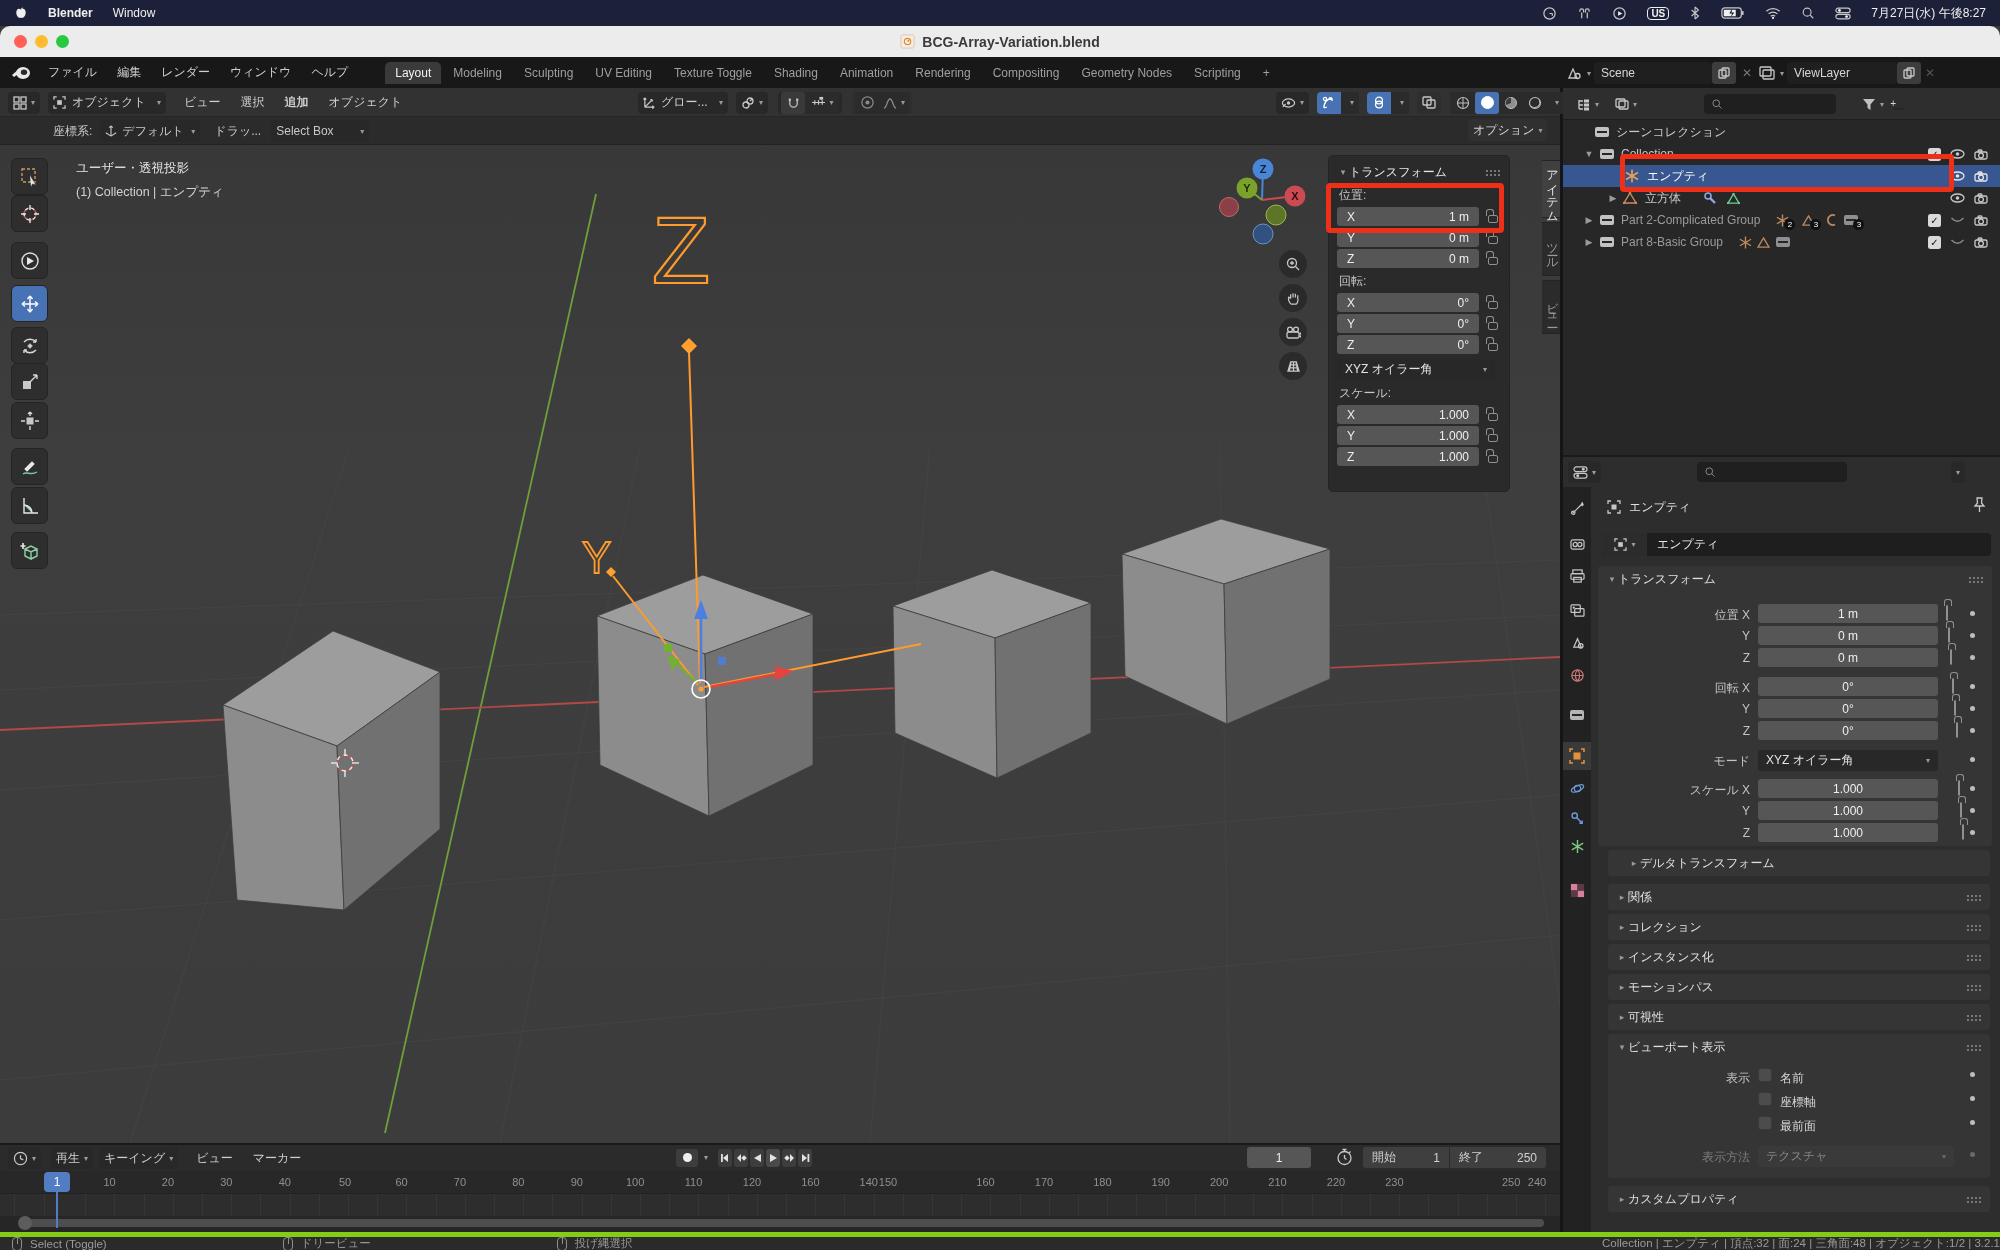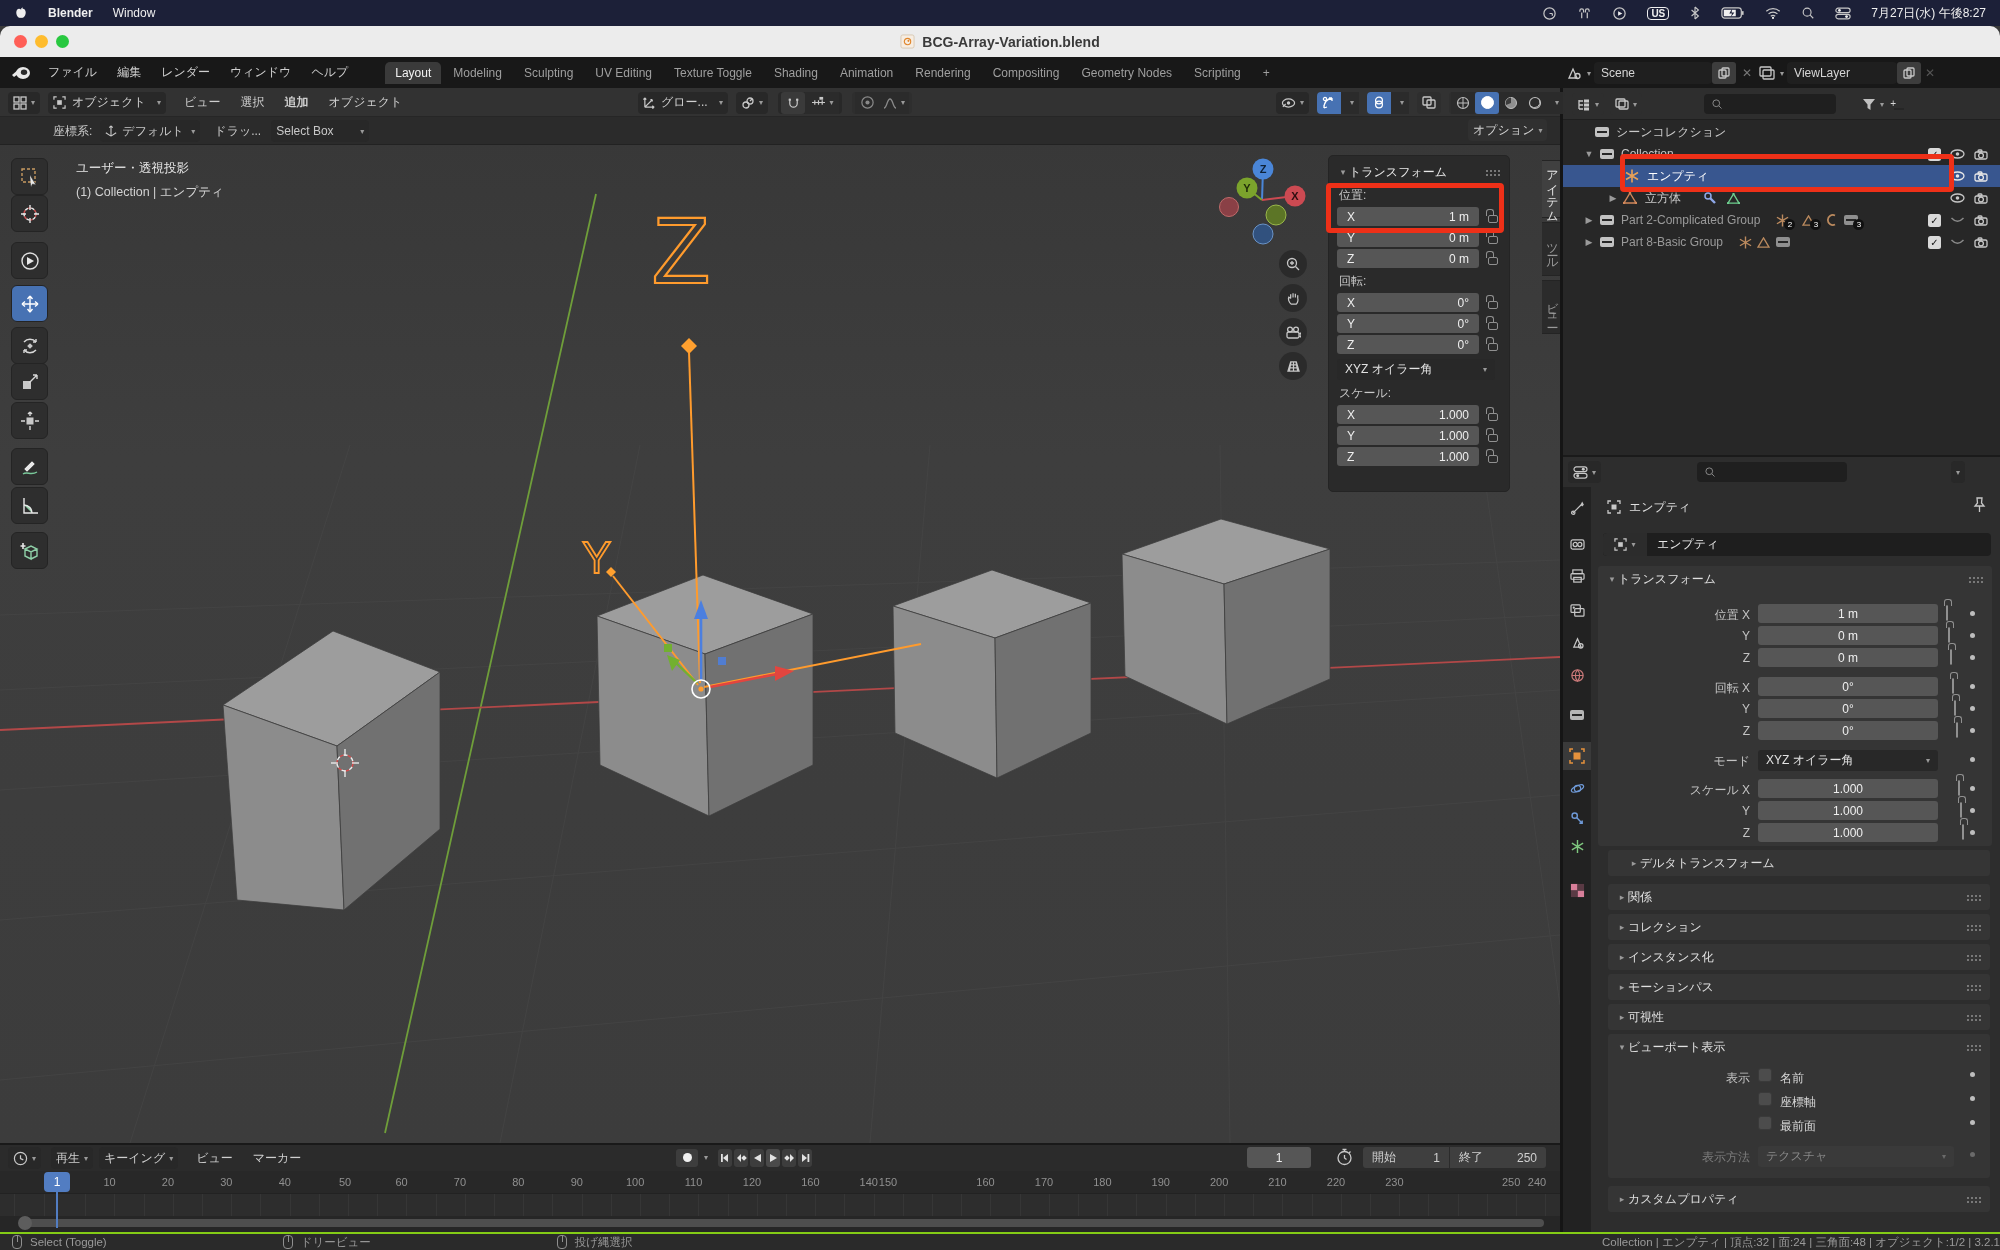--- a/index.html
+++ b/index.html
@@ -77,21 +77,21 @@
   
   #timeline { left:0; top:1143px; width:1560px; height:89px; background:#262626; border-top:2px solid #191919; }
   #tl-header { left:0; top:1145px; width:1560px; height:26px; background:#2b2b2b; }
   #tl-ruler { left:0; top:1171px; width:1560px; height:23px; background:#282828; border-bottom:1px solid #222; }
   .ruler-num { position:absolute; top:5px; transform:translateX(-50%); color:#909090; font-size:11px; }
   #tl-track { left:0; top:1194px; width:1560px; height:22px; background:#2d2d2d;
     background-image:repeating-linear-gradient(90deg,#363636 0 1px,transparent 1px 29.2px); background-position:56px 0; }
   .tpbtn { width:14px; height:18px; background:#3d3d3d; border-radius:3px; display:flex; align-items:center; justify-content:center; margin-right:2px; }
   .tpbtn svg { fill:#e2e2e2; }
   
-  #statusbar { left:0; top:1232px; width:2000px; height:18px; background:#2a2a2a; border-top:2px solid #84cc16; color:#9a9a9a; font-size:11.5px; }
+  #statusbar { left:0; top:1232px; width:2000px; height:18px; background:#2a2a2a; border-top:5px solid #84cc16; color:#9a9a9a; font-size:11.5px; }
   .mouseic { width:10px; height:14px; border:1.3px solid #8f8f8f; border-radius:4px; position:relative; }
   .mouseic::after { content:""; position:absolute; left:4px; top:0; width:1.3px; height:6px; background:#8f8f8f; }
   
   .annotation { position:absolute; border:5px solid #ee3018; border-radius:4px; z-index:60; }
   svg.ic { stroke:#c8c8c8; fill:none; stroke-width:1.3; }
 </style>
 </head>
 <body>
 
 <div id="root">

